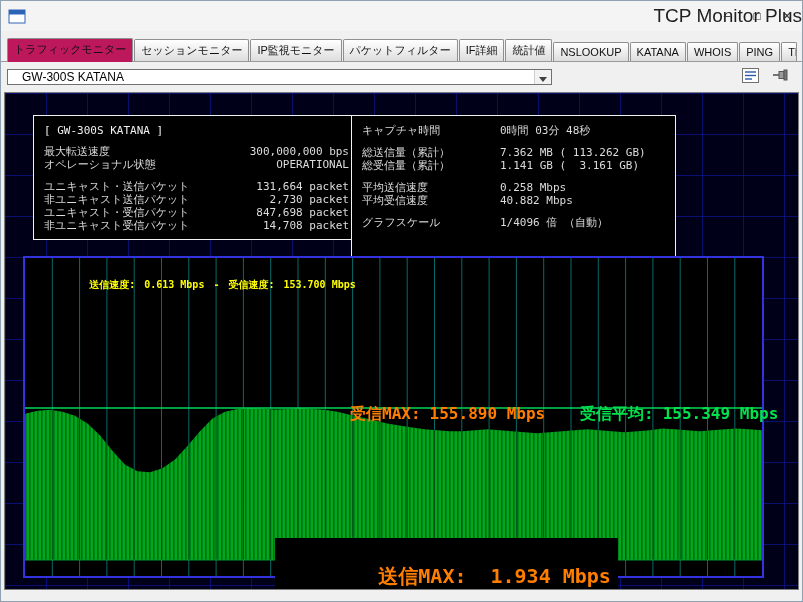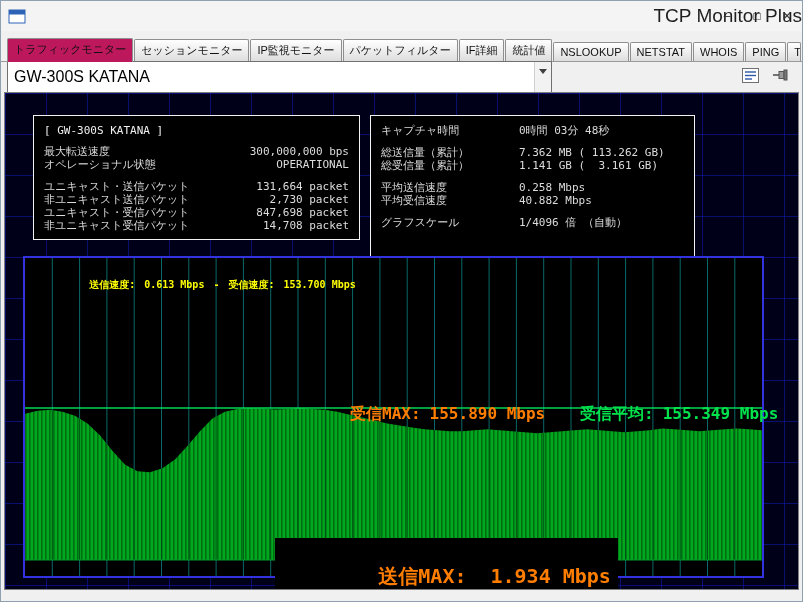--- a/index.html
+++ b/index.html
@@ -16,38 +16,38 @@
 
   
   .tabbar{height:30px;flex:0 0 auto;display:flex;align-items:flex-end;padding:0 4px 0 6px;background:#f0f0f0}
   .tab{font-size:11px;padding:3px 6px;border:1px solid #8f8f8f;border-bottom:none;border-radius:2px 2px 0 0;
        background:linear-gradient(#ffffff,#e9e9e9 65%,#dddddd);margin-right:1px;white-space:nowrap;color:#111;cursor:default}
   .tab.active{background:#be185d;padding-bottom:5px;margin-bottom:-1px;position:relative;z-index:3}
   .tab.clipped{max-width:34px;overflow:hidden}
 
   
   .toolbar{flex:0 0 auto;display:flex;align-items:center;padding:5px 10px 5px 6px;border-top:1px solid #9a9a9a;background:#f0f0f0;height:31px}
-  .combo{width:545px;height:32px;border:1px solid #707070;background:#fff;display:flex;align-items:center;font-size:16px;padding-left:6px;color:#000}
+  .combo{width:545px;height:16px;border:1px solid #707070;background:#fff;display:flex;align-items:center;font-size:12px;padding-left:14px;color:#000}
   .combo-arrow{margin-left:auto;width:17px;height:100%;display:flex;align-items:flex-start;justify-content:center;background:#f2f2f2;border-left:1px solid #d0d0d0}
   .combo-arrow::after{content:"";border:4px solid transparent;border-top:5px solid #404040;margin-top:7px}
   .tool-icons{margin-left:auto;display:flex;gap:9px;align-items:center}
   .tool-btn{width:22px;height:20px;display:flex;align-items:center;justify-content:center;border:1px solid transparent}
 
   
   .content{flex:1;margin:0 3px 11px;position:relative;border:1px solid #7d7d7d;overflow:hidden;
            background-color:#000018;
            background-image:linear-gradient(rgba(16,26,170,.6) 1px,transparent 1px),
                             linear-gradient(90deg,rgba(16,26,170,.6) 1px,transparent 1px);
            background-size:41px 41px}
 
   
   .panel{position:absolute;top:22px;background:#000;border:1px solid #f2f2f2;color:#dcdcdc;
          font-family:"DejaVu Sans Mono",monospace;font-size:11px;line-height:13px;padding:8px 10px}
   .panel.left{left:28px;width:327px;height:125px}
-  .panel.right{left:365px;width:325px;height:160px}
+  .panel.right{left:346px;width:325px;height:160px}
   .ptitle{margin-bottom:8px;color:#f0f0f0;white-space:pre}
   .prow{display:flex}
   .prow.gap{margin-top:9px}
   .plabel{white-space:pre}
   .panel.left .plabel{flex:1}
   .panel.left .pval{width:150px;text-align:right;white-space:pre}
   .panel.right .plabel{flex:0 0 138px}
   .panel.right .pval{white-space:pre}
 
   
@@ -84,21 +84,21 @@
   </div>
 
   <div class="tabbar">
     <div class="tab active">トラフィックモニター</div>
     <div class="tab">セッションモニター</div>
     <div class="tab">IP監視モニター</div>
     <div class="tab">パケットフィルター</div>
     <div class="tab">IF詳細</div>
     <div class="tab">統計値</div>
     <div class="tab">NSLOOKUP</div>
-    <div class="tab">NETSTAT</div>
+    <div class="tab">KATANA</div>
     <div class="tab">WHOIS</div>
     <div class="tab">PING</div>
     <div class="tab clipped">TRA</div>
 
   </div>
 
   <div class="toolbar">
     <div class="combo">
       <span>GW-300S KATANA</span>
       <span class="combo-arrow"></span>

